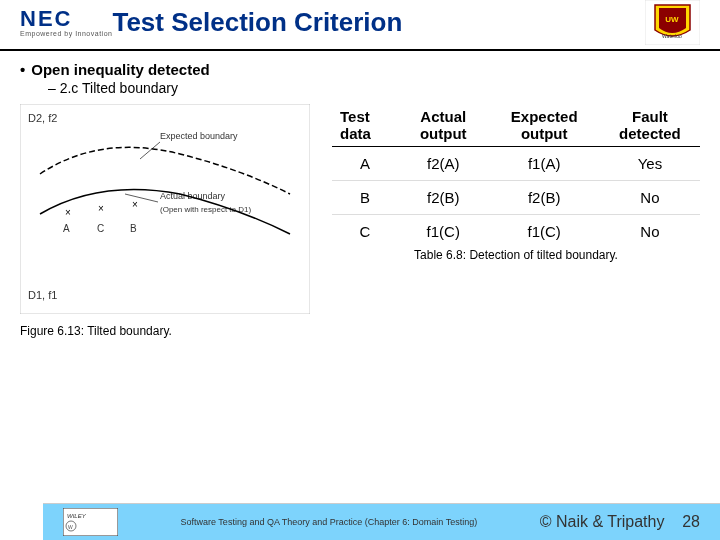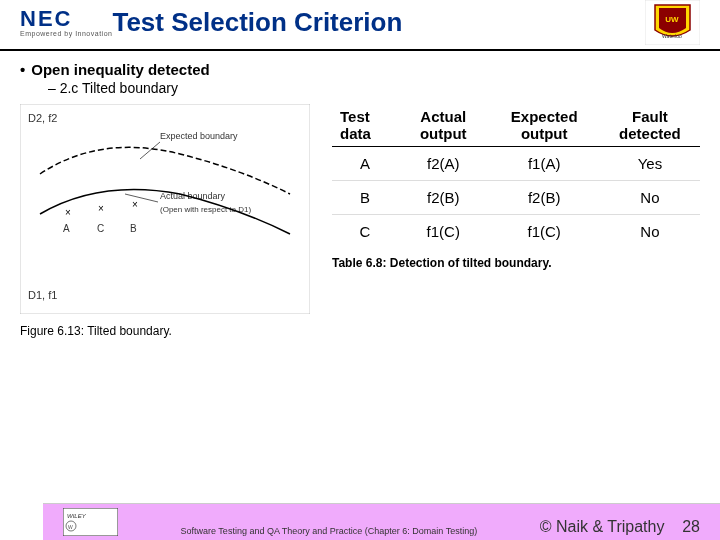--- a/index.html
+++ b/index.html
@@ -125,37 +125,35 @@
     .data-table tr:last-child td {
       border-bottom: none;
     }
 
     .th-left {
       text-align: left !important;
     }
 
     .table-caption {
       font-size: 12px;
-      margin-top: 8px;
-      text-align: left;
-      font-weight: bold;
+      text-align: center;
     }
 
     
     .bottom-bar {
       position: absolute;
       bottom: 0;
       left: 0;
       right: 0;
       display: flex;
-      align-items: flex-end;
+      align-items: center;
       justify-content: space-between;
       padding: 4px 20px;
       border-top: 1px solid #ccc;
-      background: #f0abfc;
+      background: #7dd3fc;
       margin-left: 43px;
     }
 
     .bottom-center {
       font-size: 9px;
       color: #333;
       text-align: center;
       flex: 1;
     }
 

